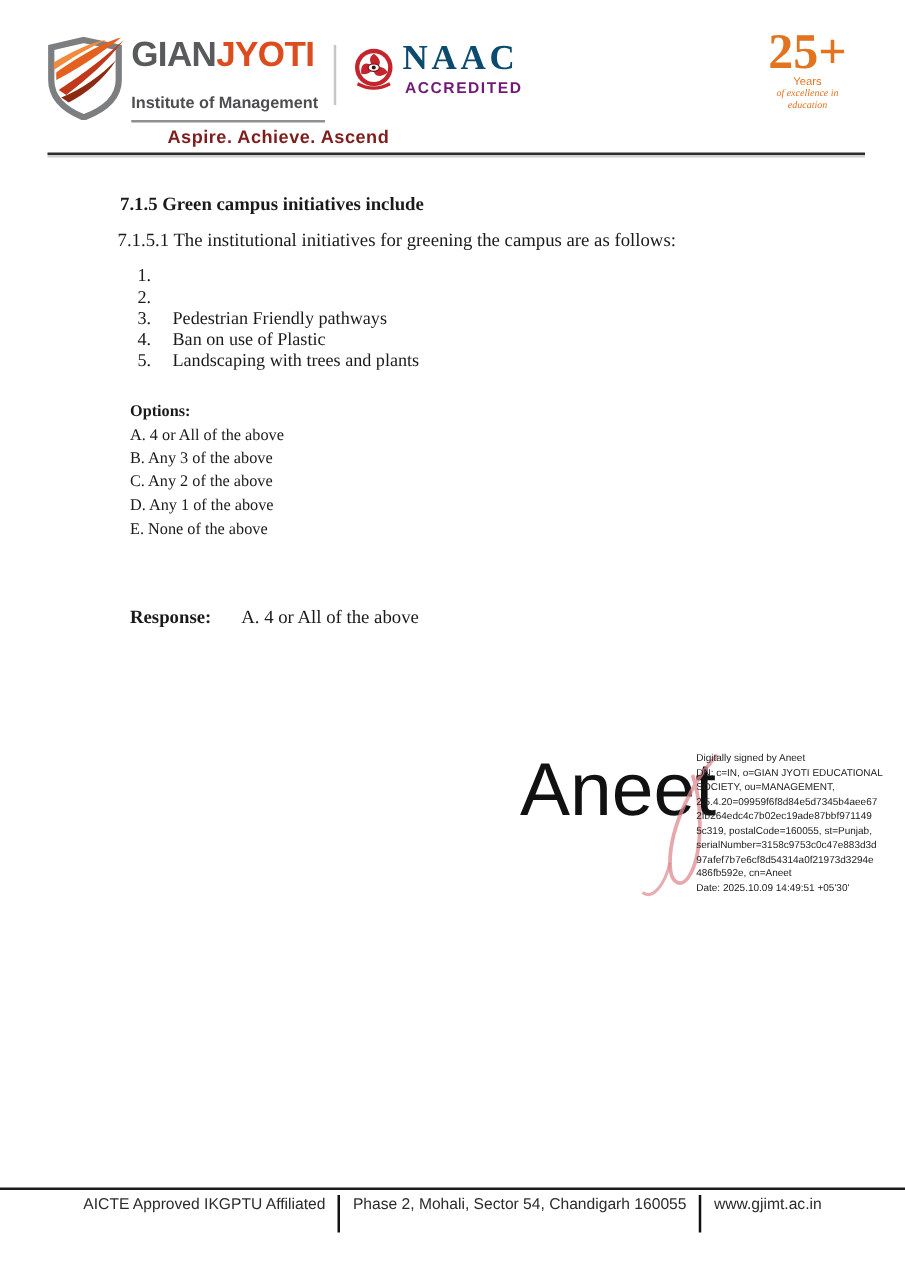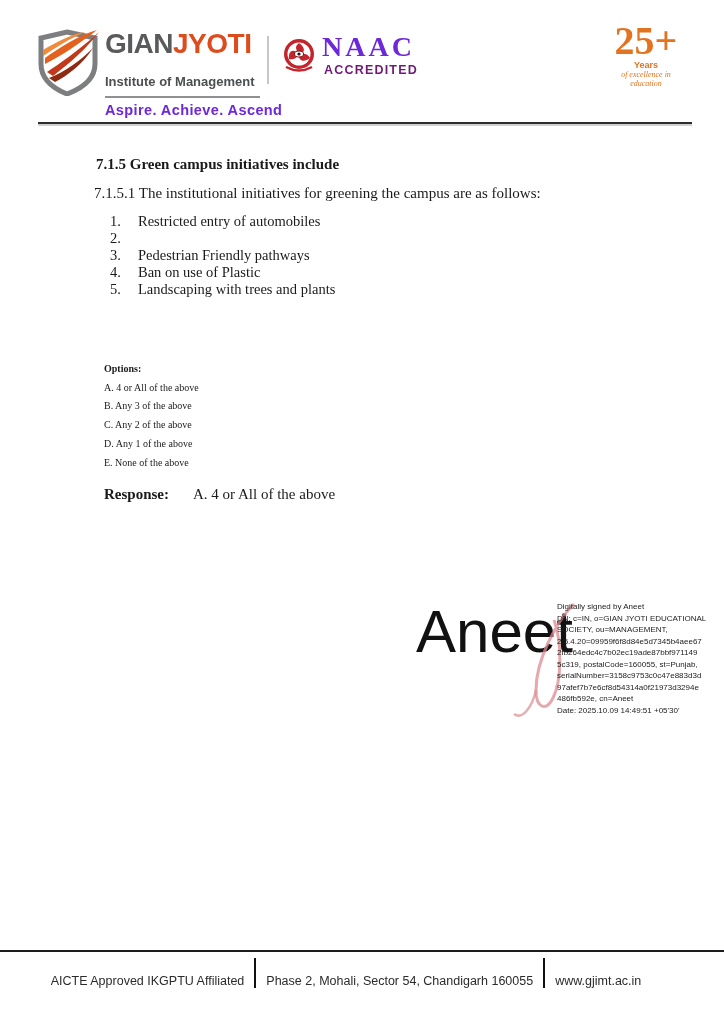--- a/index.html
+++ b/index.html
@@ -8,57 +8,57 @@
     font-family:"Liberation Serif",serif;color:#1a1a1a;overflow:hidden;
   }
   
   .shield{position:absolute;left:37px;top:26px;width:68px;height:70px;}
   .brand{position:absolute;left:105px;top:30px;font-family:"Liberation Sans",sans-serif;}
   .brand-name{font-size:28px;font-weight:bold;letter-spacing:-0.5px;line-height:28px;}
   .brand-gray{color:#595a5c;}
   .brand-orange{color:#dd4c1d;}
   .brand-sub{font-size:13px;font-weight:bold;color:#4d4e50;line-height:18px;margin-top:15px;}
   .brand-divider{width:155px;height:2px;background:#8f9092;margin:5px 0 4px 0;}
-  .tagline{font-size:14.5px;font-weight:bold;color:#6d28d9;letter-spacing:0.4px;}
+  .tagline{font-size:14.5px;font-weight:bold;color:#7f1d1d;letter-spacing:0.4px;margin-left:29px;}
   .header-vline{position:absolute;left:267px;top:36px;width:2px;height:48px;background:#c6c6c6;}
   .naac-emblem{position:absolute;left:281px;top:37px;width:36px;height:36px;}
   .naac-name{position:absolute;left:322px;top:31px;font-family:"Liberation Serif",serif;
-    font-size:28px;font-weight:bold;color:#6d28d9;letter-spacing:3px;}
+    font-size:28px;font-weight:bold;color:#0c4a6e;letter-spacing:3px;}
   .naac-accredited{position:absolute;left:324px;top:63px;font-family:"Liberation Sans",sans-serif;
     font-size:12.5px;font-weight:bold;color:#701a75;letter-spacing:1.2px;}
   .years-badge{position:absolute;left:598px;top:22px;width:96px;text-align:center;color:#e2731f;}
   .years-number{font-family:"Liberation Serif",serif;font-size:40px;font-weight:bold;
     line-height:38px;}
-  .years-word{font-family:"Liberation Sans",sans-serif;font-size:9px;font-weight:bold;line-height:10px;}
+  .years-word{font-family:"Liberation Sans",sans-serif;font-size:9px;font-weight:normal;line-height:10px;}
   .years-sub{font-family:"Liberation Serif",serif;font-style:italic;font-size:8px;line-height:9px;}
   .top-rule{position:absolute;left:38px;width:654px;top:122px;height:2px;background:#2e2e2e;
     box-shadow:0 2px 0 rgba(0,0,0,0.18);}
   
   .heading{position:absolute;left:96px;top:156px;font-size:15px;font-weight:bold;}
   .subheading{position:absolute;left:94px;top:185px;font-size:15px;}
   .green-list{position:absolute;left:110px;top:213px;font-size:14.5px;}
   .green-list .row{display:flex;height:17px;line-height:17px;}
   .green-list .num{width:18px;}
   .green-list .txt{margin-left:10px;}
-  .options-block{position:absolute;left:104px;top:320px;font-size:10px;line-height:18.7px;margin-top:40px;}
+  .options-block{position:absolute;left:104px;top:320px;font-size:13px;line-height:18.7px;}
   .options-label{font-weight:bold;}
   .response-row{position:absolute;left:104px;top:486px;font-size:15px;}
   .response-label{font-weight:bold;}
   .response-value{margin-left:24px;}
   
   .sig-block{position:absolute;left:414px;top:596px;width:300px;height:128px;cursor:pointer;}
   .sig-name{position:absolute;left:2px;top:6px;font-family:"Liberation Sans","DejaVu Sans",sans-serif;
     font-size:60px;line-height:60px;color:#111;}
   .sig-flourish{position:absolute;left:96px;top:2px;width:80px;height:124px;}
   .sig-details{position:absolute;left:143px;top:5px;width:160px;
     font-family:Liberation Sans, sans-serif;font-size:8px;line-height:11.5px;color:#222;}
   
   .footer-rule{position:absolute;left:0;top:950px;width:724px;height:2px;background:#1c1c1c;}
-  .footer{position:absolute;left:0;top:956px;width:692px;height:32px;display:flex;
-    justify-content:center;align-items:flex-end;font-family:"Liberation Sans",sans-serif;
+  .footer{position:absolute;left:16px;top:956px;width:692px;height:32px;display:flex;
+    justify-content:center;align-items:flex-start;font-family:"Liberation Sans",sans-serif;
     font-size:12.5px;color:#2b2b2b;}
   .footer-sep{width:2px;height:30px;background:#111;margin:0 10px;}
 </style>
 </head>
 <body>
 
 <div>
 
   <svg class="shield" viewBox="0 0 68 70">
     <path d="M30 6 L58 12 V38 C58 53 46 62 30 68 C15 62 4 53 4 38 V12 Z" fill="#ffffff" stroke="#7d7e80" stroke-width="5"></path>
@@ -103,21 +103,20 @@
 </div>
 
 <div class="top-rule"></div>
 
 <div class="heading">7.1.5 Green campus initiatives include</div>
 <div class="subheading">7.1.5.1 The institutional initiatives for greening the campus are as follows:</div>
 
 <div class="green-list">
   <div class="row">
     <span class="num">1.</span>
-    <span class="txt">Restricted entry of automobiles</span>
   </div>
   <div class="row">
     <span class="num">2.</span>
   </div>
   <div class="row">
     <span class="num">3.</span>
     <span class="txt">Pedestrian Friendly pathways</span>
   </div>
   <div class="row">
     <span class="num">4.</span>

